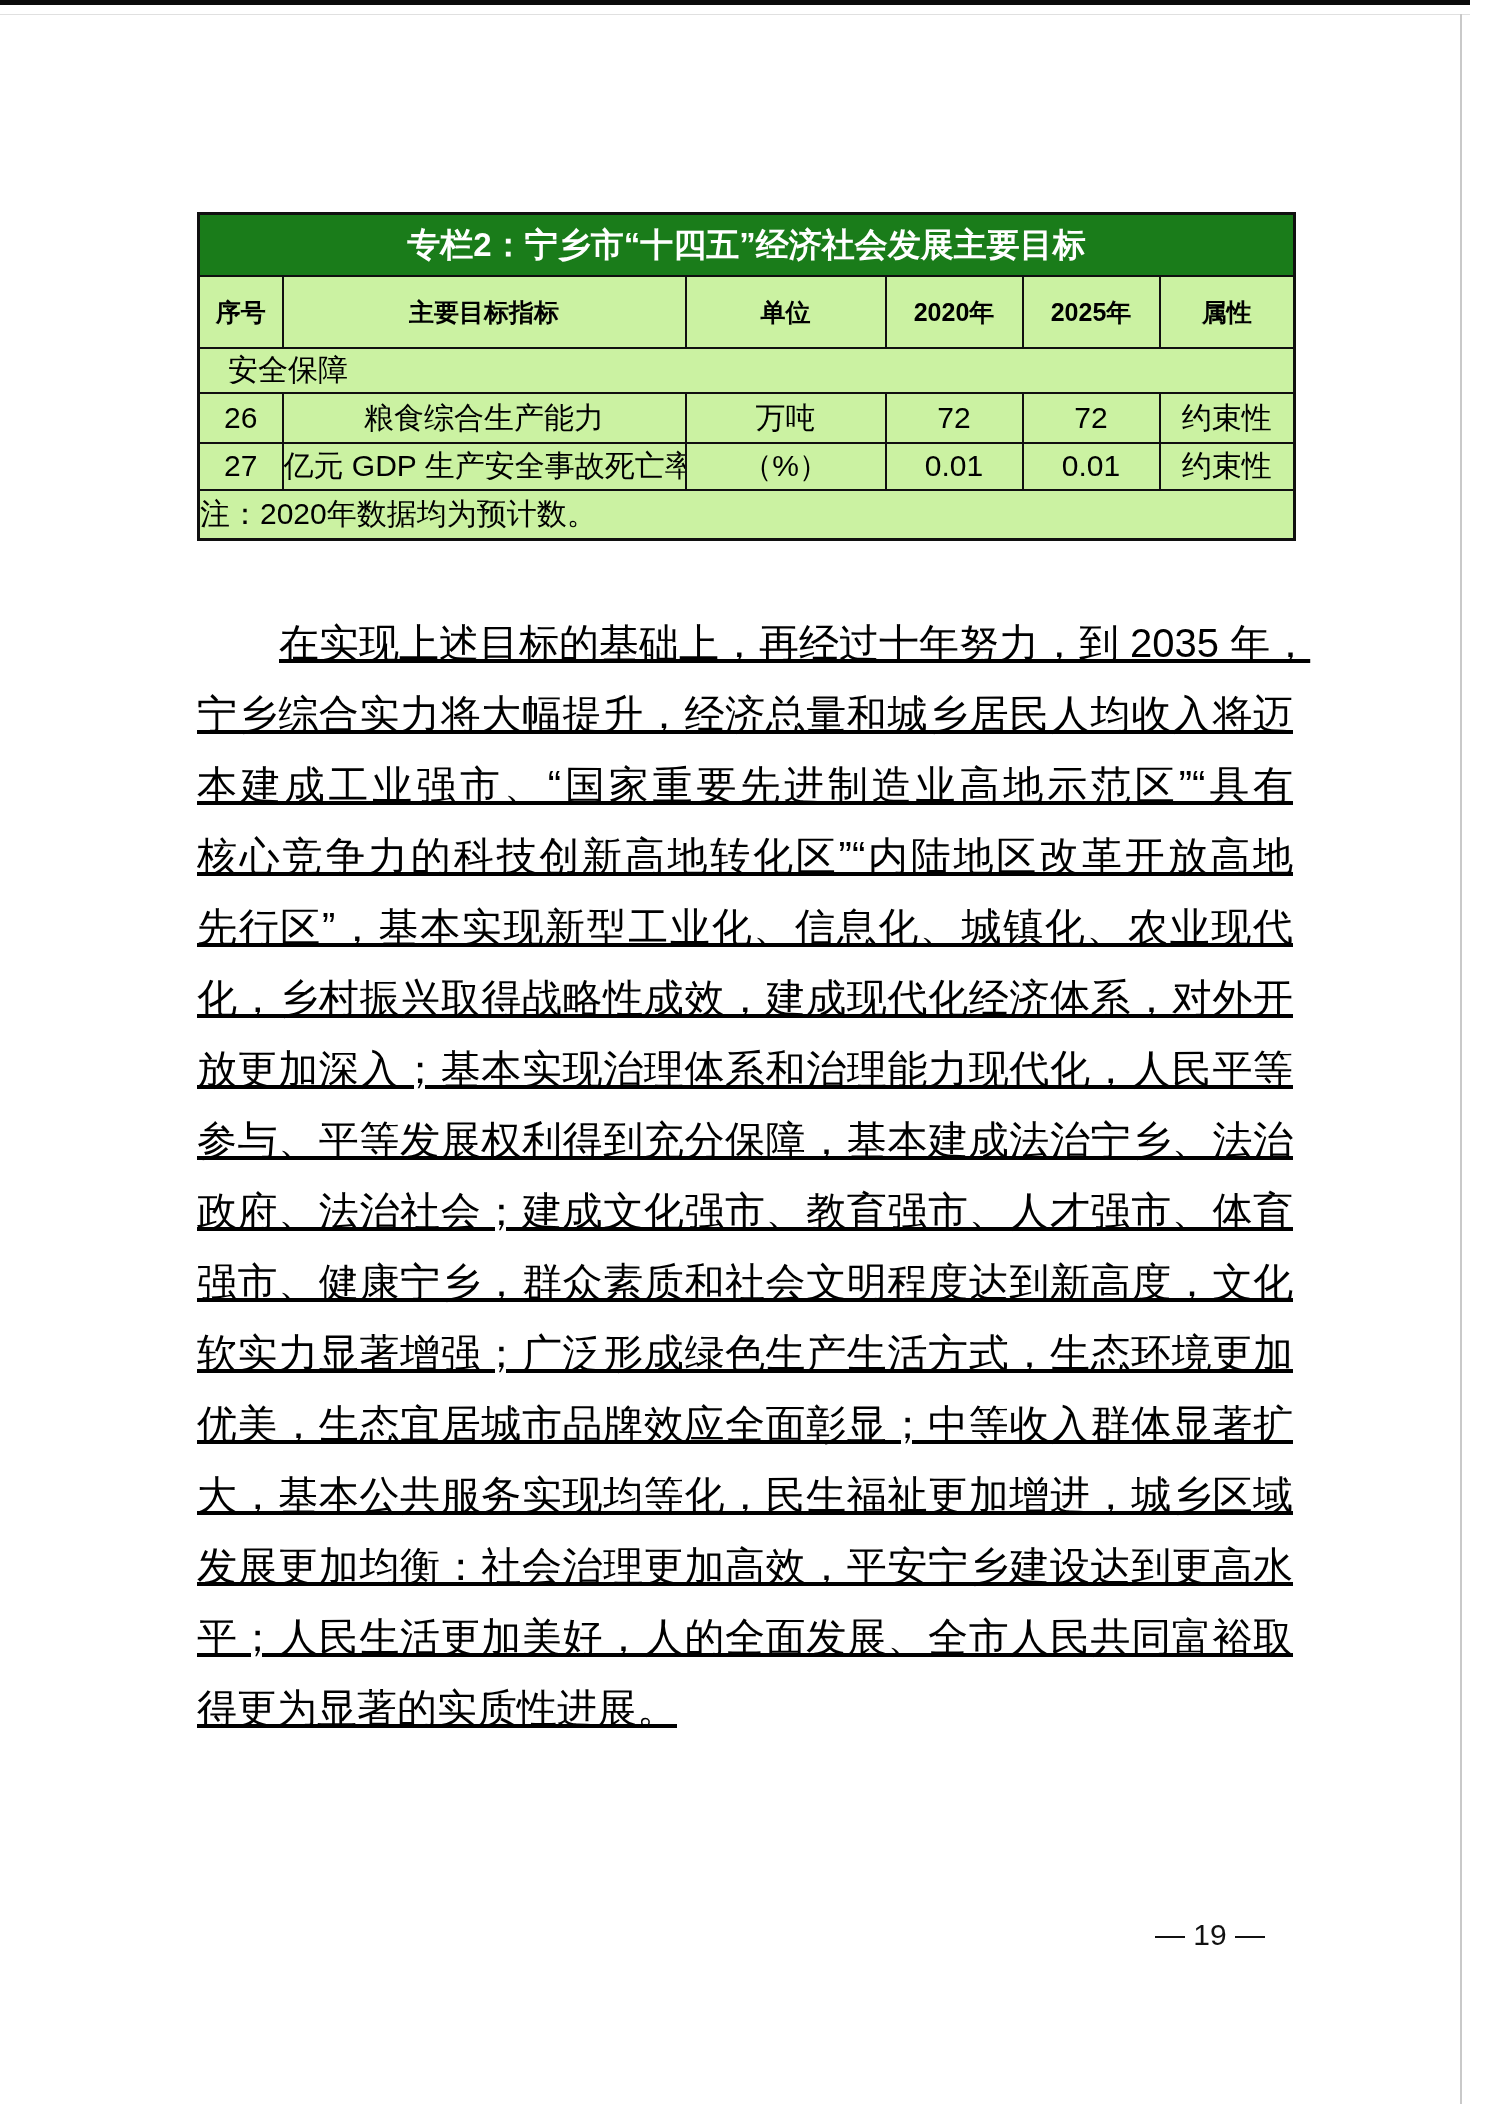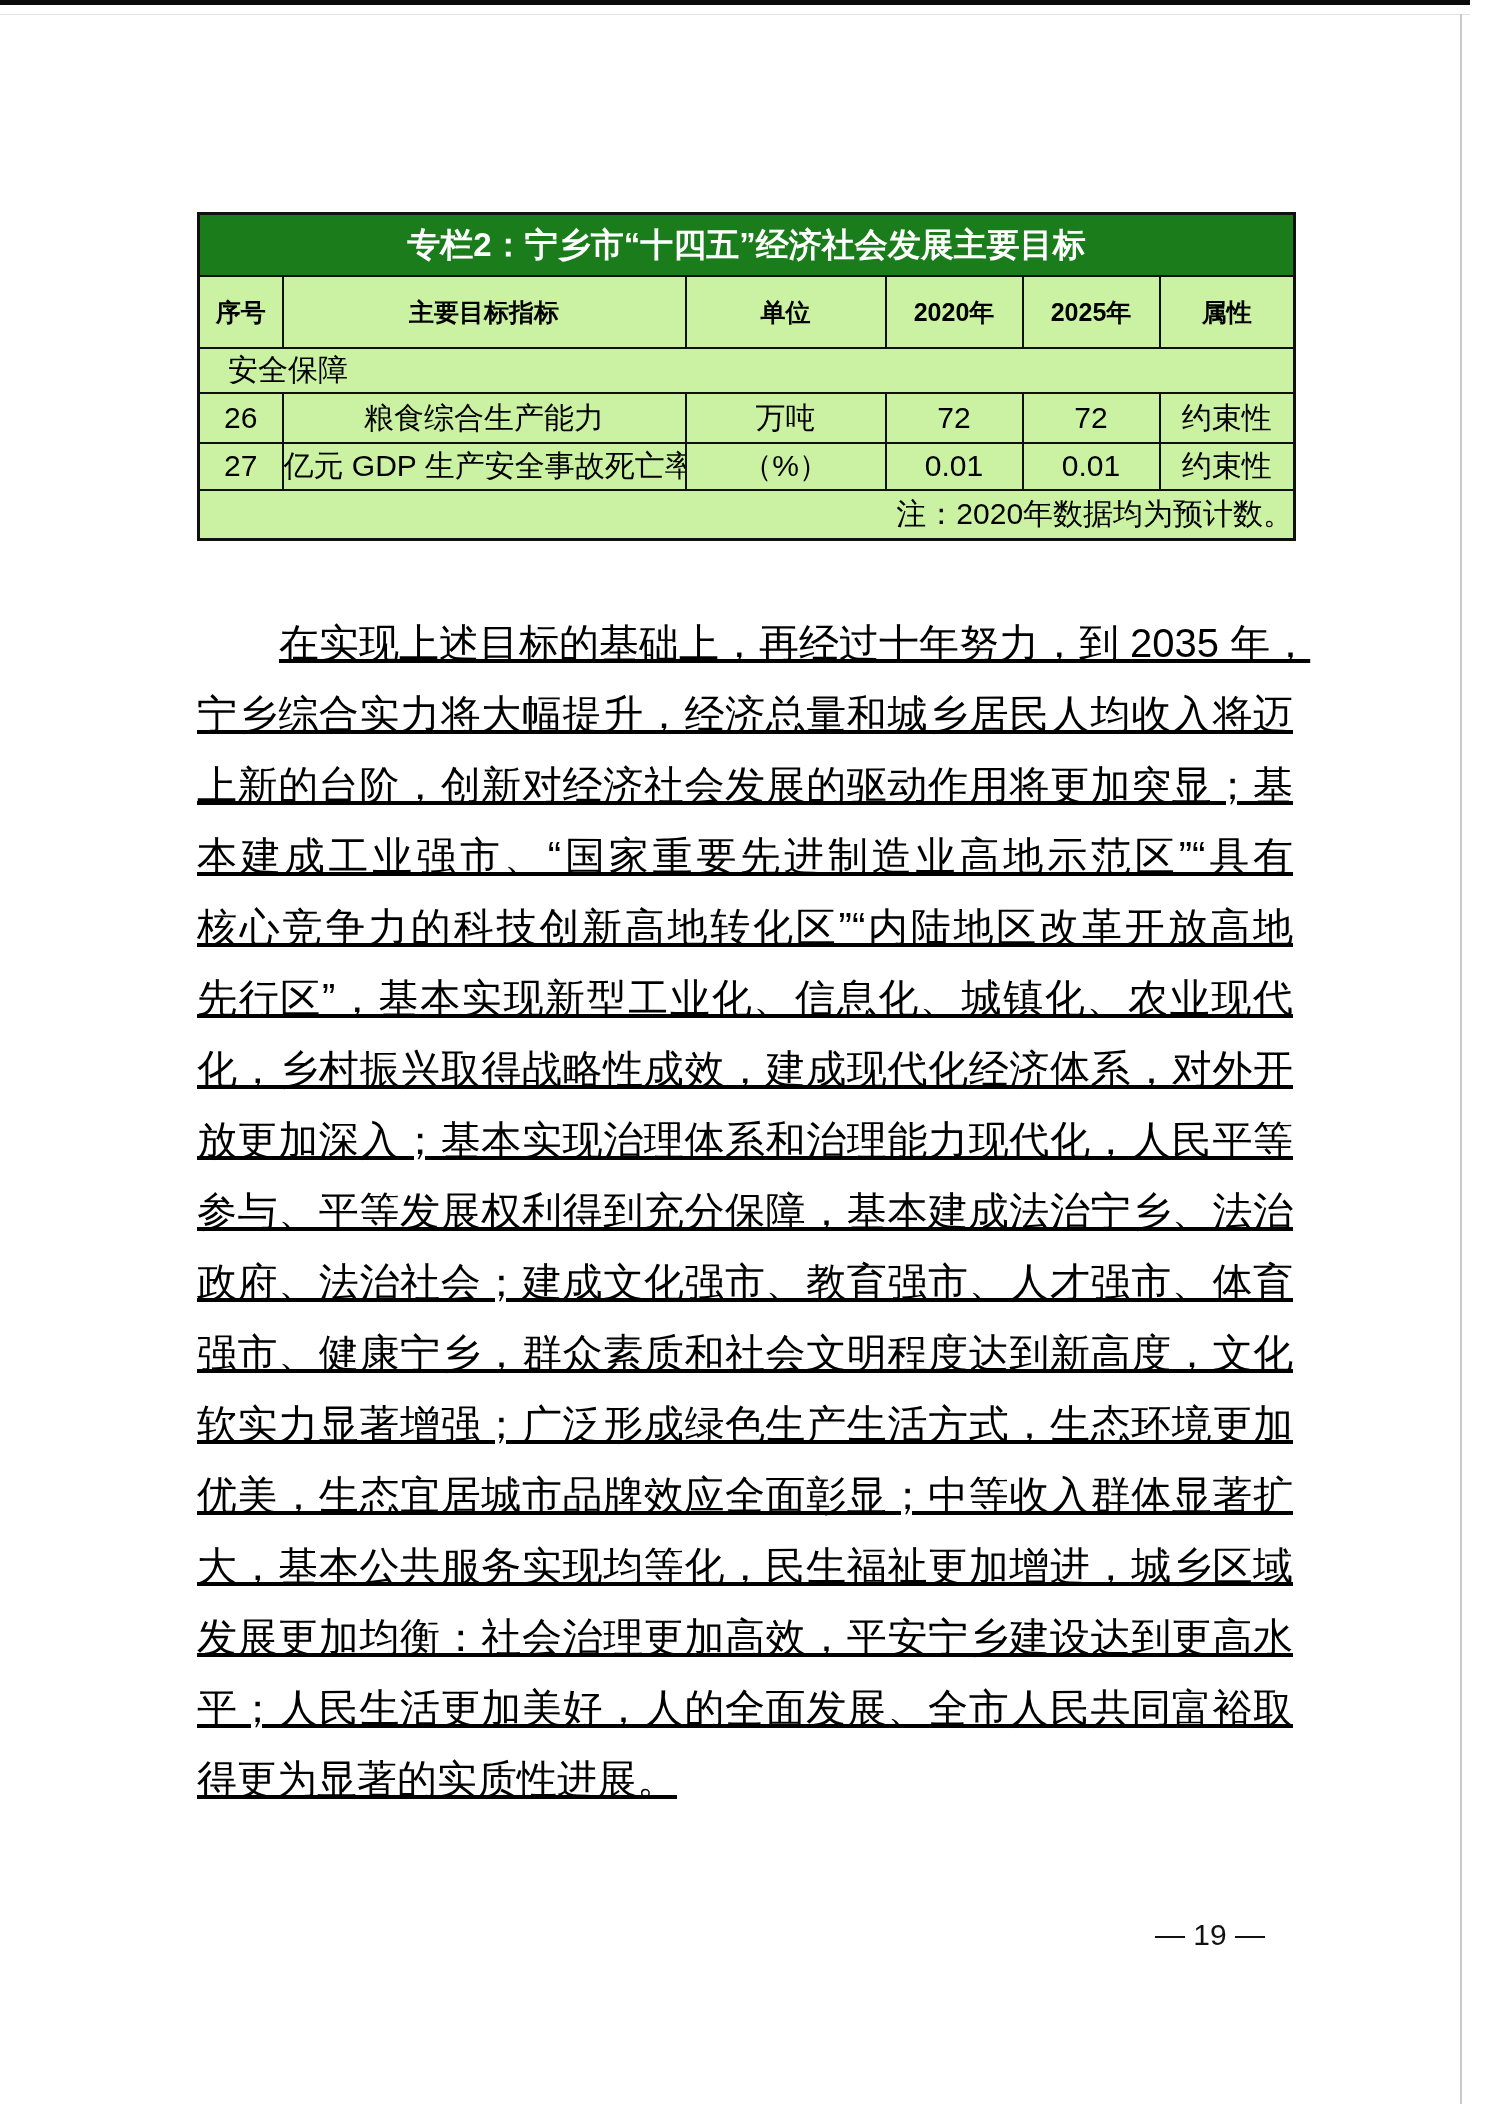--- a/index.html
+++ b/index.html
@@ -56,21 +56,21 @@
   }
   tr.head-row td {
     font-weight: bold;
     font-size: 25px;
     height: 70px;
   }
   tr.r25 td { height: 48px; }
   tr.section-row td { height: 43px; text-align: left; padding-left: 28px; }
   tr.r26 td { height: 48px; }
   tr.r27 td { height: 45px; }
-  tr.note-row td { height: 47px; text-align: right; padding-left: 12px; }
+  tr.note-row td { height: 47px; text-align: left; }
 
   
   .body-text {
     position: absolute; left: 197px; top: 608px; width: 1096px; text-decoration: underline;
   }
   .bl {
     height: 71px;
     line-height: 71px;
     font-size: 40px;
     letter-spacing: 0;
@@ -144,21 +144,20 @@
         <tr class="note-row">
           <td colspan="6">注：2020年数据均为预计数。</td>
         </tr>
       </tbody>
     </table>
   </div>
 
   <div class="body-text">
     <div class="bl bl-first">在实现上述目标的基础上，再经过十年努力，到 2035 年，</div>
     <div class="bl">宁乡综合实力将大幅提升，经济总量和城乡居民人均收入将迈</div>
-    <div class="bl">上新的台阶，创新对经济社会发展的驱动作用将更加突显；基</div>
     <div class="bl">本建成工业强市、“国家重要先进制造业高地示范区”“具有</div>
     <div class="bl">核心竞争力的科技创新高地转化区”“内陆地区改革开放高地</div>
     <div class="bl">先行区”，基本实现新型工业化、信息化、城镇化、农业现代</div>
     <div class="bl">化，乡村振兴取得战略性成效，建成现代化经济体系，对外开</div>
     <div class="bl">放更加深入；基本实现治理体系和治理能力现代化，人民平等</div>
     <div class="bl">参与、平等发展权利得到充分保障，基本建成法治宁乡、法治</div>
     <div class="bl">政府、法治社会；建成文化强市、教育强市、人才强市、体育</div>
     <div class="bl">强市、健康宁乡，群众素质和社会文明程度达到新高度，文化</div>
     <div class="bl">软实力显著增强；广泛形成绿色生产生活方式，生态环境更加</div>
     <div class="bl">优美，生态宜居城市品牌效应全面彰显；中等收入群体显著扩</div>

